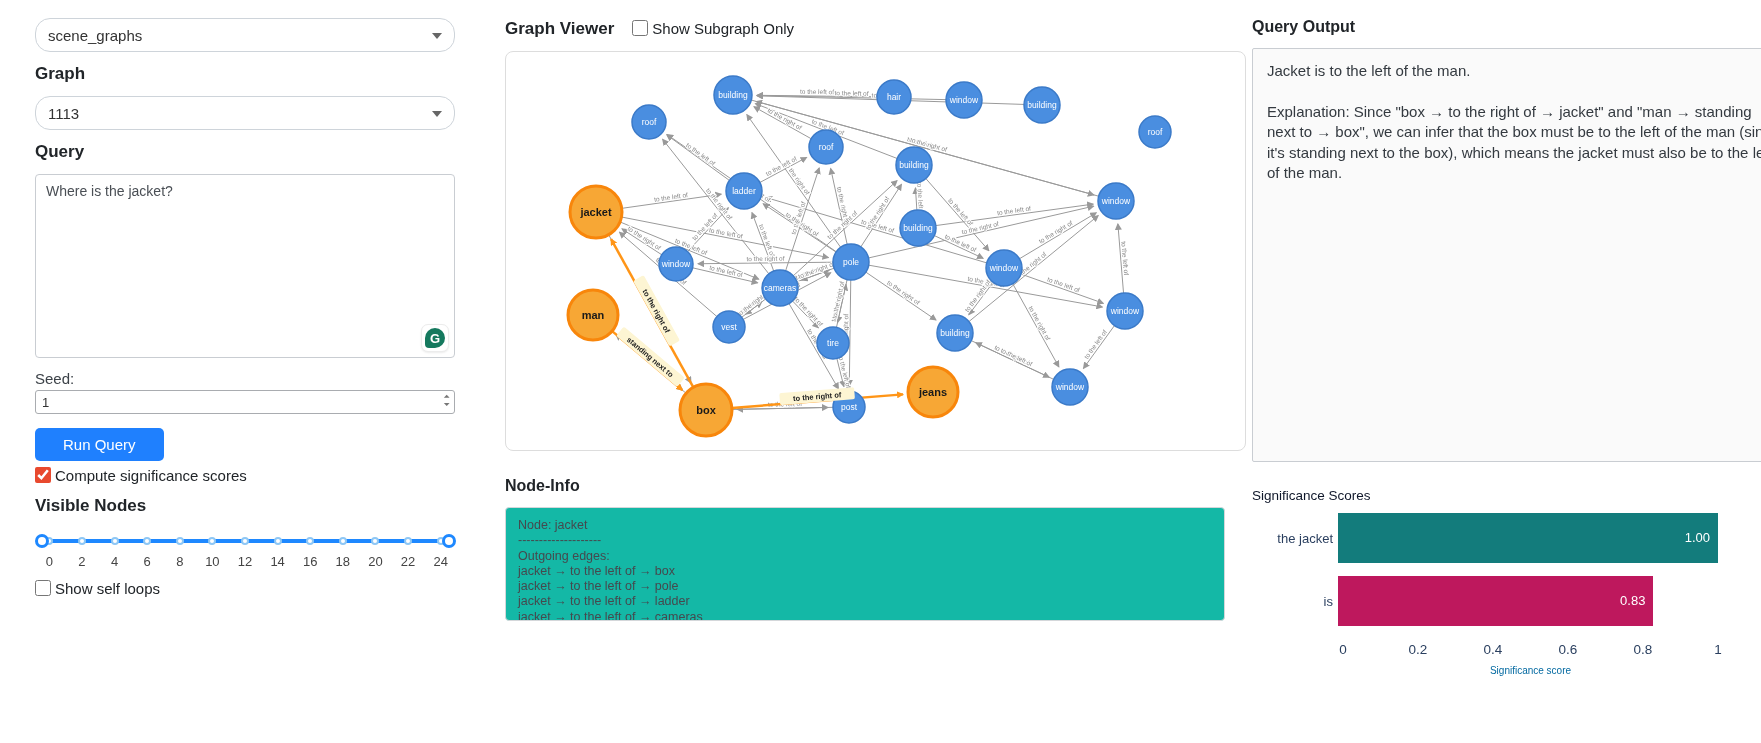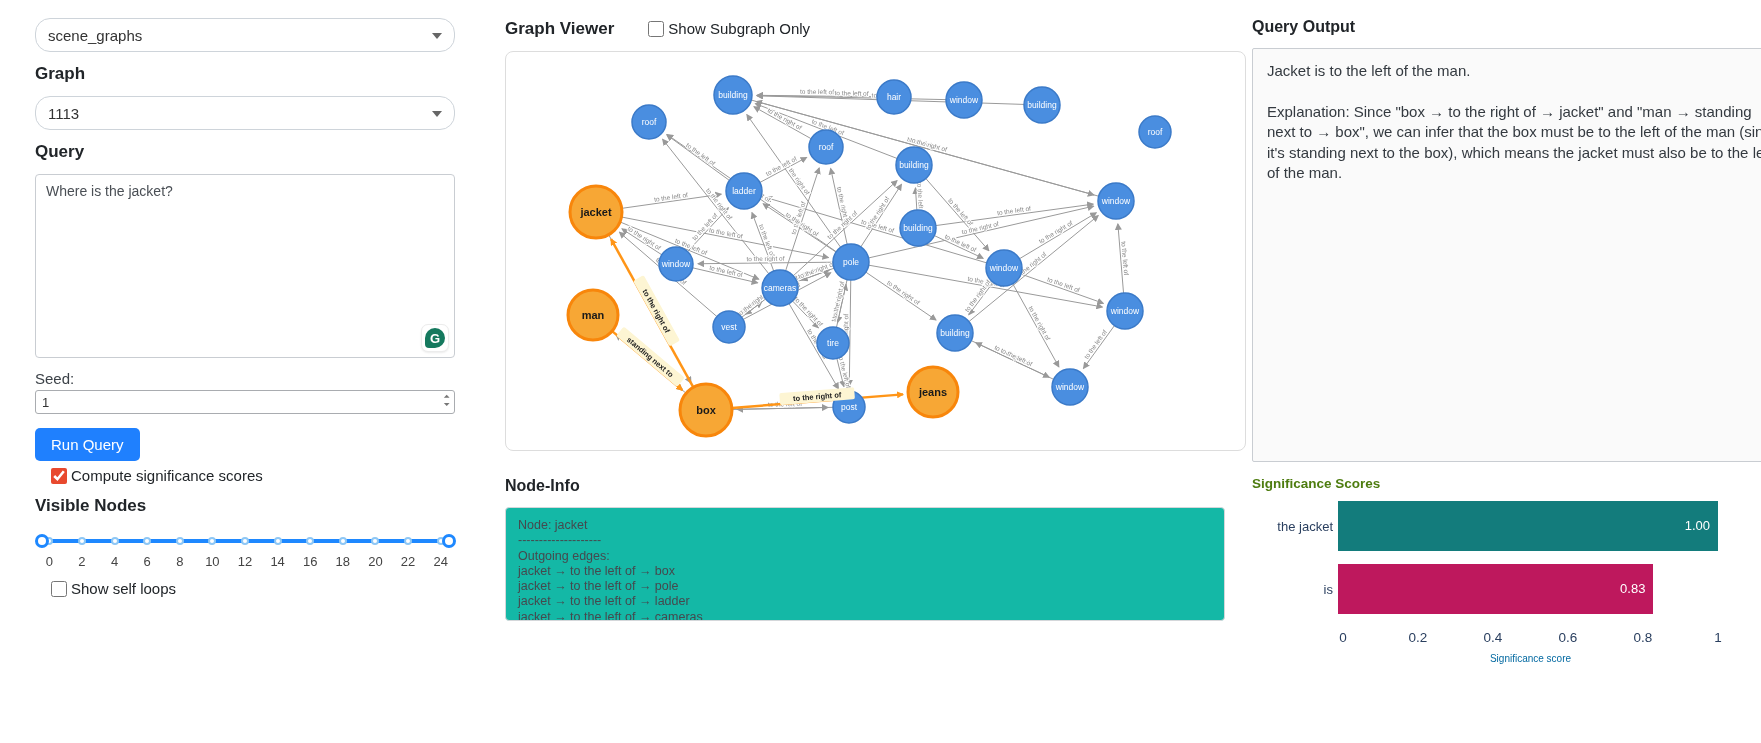--- a/index.html
+++ b/index.html
@@ -61,25 +61,25 @@
   input.seed {
     width:100%; height:24px; font-size:13px; padding:2px 18px 2px 6px;
     border:1px solid #a9acb0; border-radius:3px; outline:none;
     font-family:"Liberation Sans", sans-serif; color:#333;
     -moz-appearance:textfield; appearance:textfield;
   }
   .spin { position:absolute; right:5px; top:3px; display:flex; flex-direction:column; line-height:8px; font-size:8px; color:#777; }
 
   button.run {
     background:#1f80fe; color:#fff; border:none; border-radius:5px;
-    font-size:15px; padding:8px 16px; cursor:pointer;
+    font-size:15px; padding:8px 28px; cursor:pointer;
     font-family:"Liberation Sans", sans-serif;
     margin:2px 0 4px;
   }
-  .chk-row { display:flex; align-items:flex-end; font-size:15px; color:#212529; margin:2px 16px; }
+  .chk-row { display:flex; align-items:flex-start; font-size:15px; color:#212529; margin:2px 0; }
   .chk-row input { width:16px; height:16px; margin:0 4px 0 0; accent-color:#e8492e; }
 
   
   .slider-zone { position:relative; height:46px; margin:16px 4px 0; }
   .slider-track { position:absolute; left:6px; right:6px; top:7px; height:4px; background:#1e88ff; border-radius:2px; }
   .slider-dot {
     position:absolute; top:5px; width:8px; height:8px; border-radius:50%;
     background:#fff; border:2px solid #8ec7f5; transform:translateX(-50%);
   }
   .slider-handle {
@@ -110,21 +110,21 @@
     font-size:12.5px; line-height:1.22; color:#45494e; white-space:pre-wrap;
   }
 
   
   .output-box {
     width:545px; height:414px; background:#fafafa;
     border:1px solid #c9cdd2; border-radius:2px;
     padding:12px 14px; font-size:15px; line-height:1.36; color:#343a40;
     white-space:pre-wrap; overflow:hidden;
   }
-  h3.sig { font-size:13.5px; font-weight:bold; margin:14px 0 10px; color:#4d7c0f; }
+  h3.sig { font-size:13.5px; font-weight:normal; margin:26px 0 10px; color:#0f172a; }
 
   .chart { width:100%; }
   .chart-row { display:flex; align-items:center; margin-bottom:13px; }
   .chart-cat { width:86px; text-align:right; padding-right:5px; font-size:13px; color:#2a3f5f; }
   .chart-barzone { flex:1; position:relative; height:50px; }
   .chart-bar { height:100%; background:#137c7c; position:relative; }
   .chart-val {
     position:absolute; right:8px; top:0; height:50px; line-height:50px;
     color:#fff; font-size:13px;
   }

